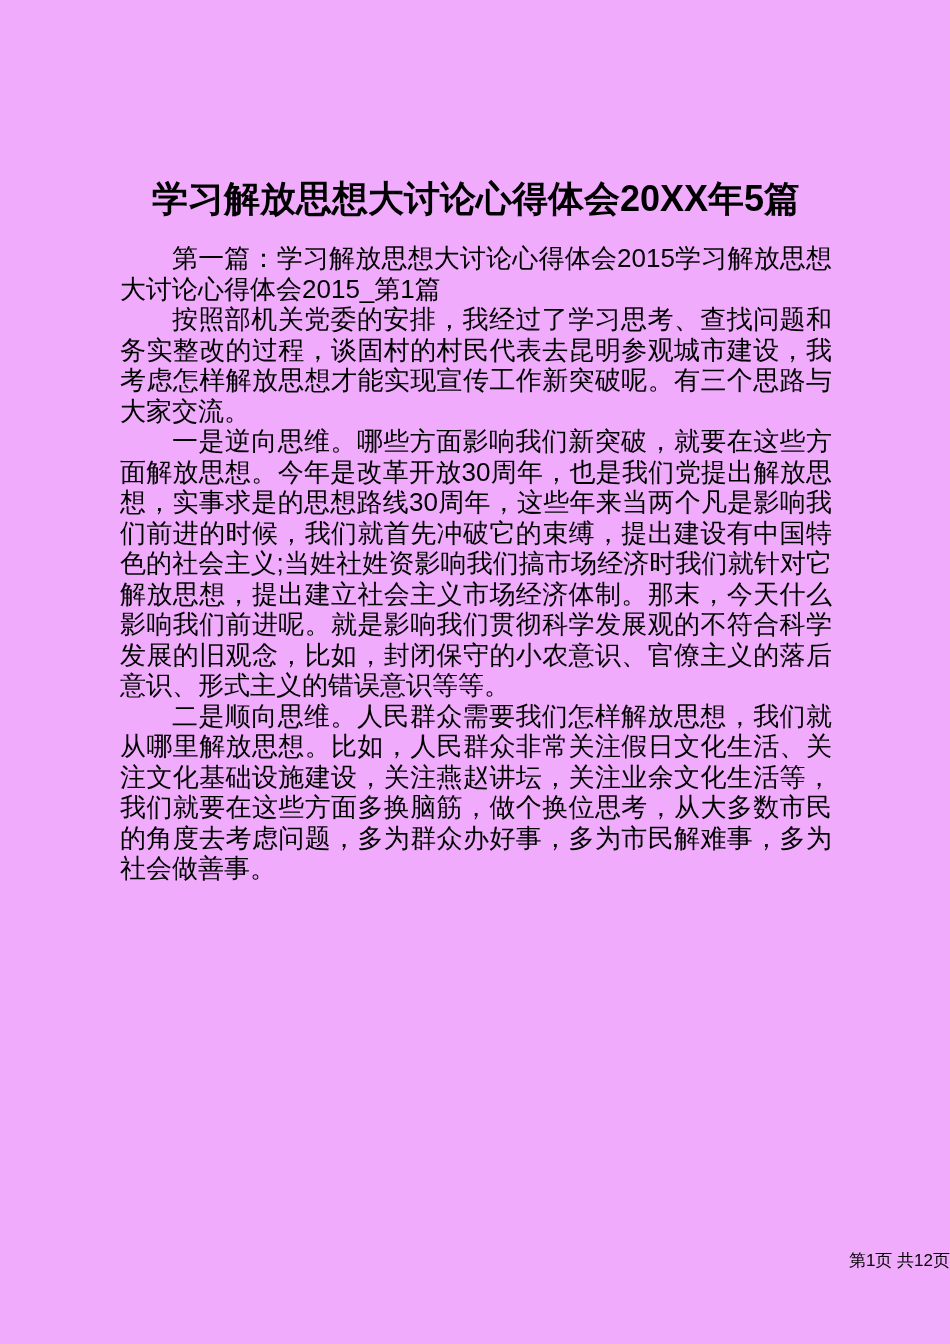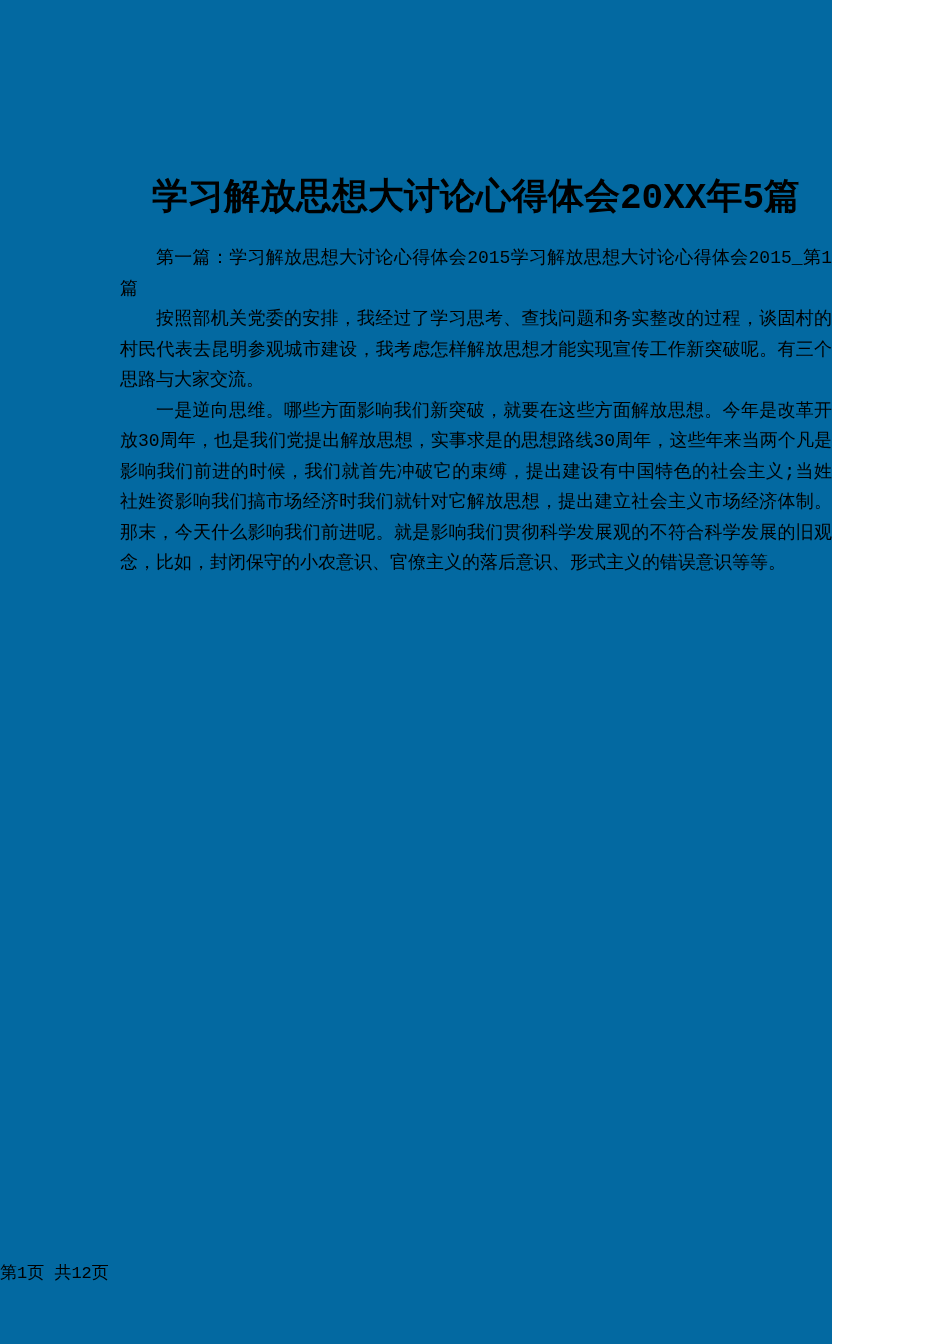--- a/index.html
+++ b/index.html
@@ -1,62 +1,63 @@
 <!DOCTYPE html>
 <html><head>
 <meta charset="utf-8">
 <style>
   * { margin: 0; padding: 0; box-sizing: border-box; }
   html, body { background: #ffffff; }
   .page {
     position: relative;
-    width: 832px;
+    width: 950px;
     height: 1344px;
-    background: #0369a1;
+    background: #f0abfc;
     color: #000000;
-    font-family: Liberation Mono, monospace;
+    font-family: Liberation Sans, sans-serif;
     overflow: hidden;
   }
   .content {
     position: absolute;
     left: 120px;
     top: 176px;
     width: 712px;
   }
   .doc-title {
     font-size: 36px;
     font-weight: bold;
     text-align: center;
     line-height: 1.25;
     margin-bottom: 22px;
     white-space: nowrap;
   }
   .para {
-    font-size: 18px;
+    font-size: 26px;
     line-height: 30.5px;
     text-align: justify;
     text-indent: 2em;
     word-break: break-all;
   }
   .footer {
     position: absolute;
     left: 0;
-    bottom: 60px;
+    bottom: 72px;
     width: 100%;
-    text-align: left;
+    text-align: right;
     font-size: 17px;
     color: #000000;
   }
 </style>
 </head>
 <body>
 
 <div class="page">
   <div class="content">
     <h1 class="doc-title">学习解放思想大讨论心得体会20XX年5篇</h1>
     <p class="para">第一篇：学习解放思想大讨论心得体会2015学习解放思想大讨论心得体会2015_第1篇</p>
     <p class="para">按照部机关党委的安排，我经过了学习思考、查找问题和务实整改的过程，谈固村的村民代表去昆明参观城市建设，我考虑怎样解放思想才能实现宣传工作新突破呢。有三个思路与大家交流。</p>
     <p class="para">一是逆向思维。哪些方面影响我们新突破，就要在这些方面解放思想。今年是改革开放30周年，也是我们党提出解放思想，实事求是的思想路线30周年，这些年来当两个凡是影响我们前进的时候，我们就首先冲破它的束缚，提出建设有中国特色的社会主义;当姓社姓资影响我们搞市场经济时我们就针对它解放思想，提出建立社会主义市场经济体制。那末，今天什么影响我们前进呢。就是影响我们贯彻科学发展观的不符合科学发展的旧观念，比如，封闭保守的小农意识、官僚主义的落后意识、形式主义的错误意识等等。</p>
+    <p class="para">二是顺向思维。人民群众需要我们怎样解放思想，我们就从哪里解放思想。比如，人民群众非常关注假日文化生活、关注文化基础设施建设，关注燕赵讲坛，关注业余文化生活等，我们就要在这些方面多换脑筋，做个换位思考，从大多数市民的角度去考虑问题，多为群众办好事，多为市民解难事，多为社会做善事。</p>
   </div>
   <div class="footer">
     <span>第1页 共12页</span>
   </div>
 </div>
 
 </body></html>

